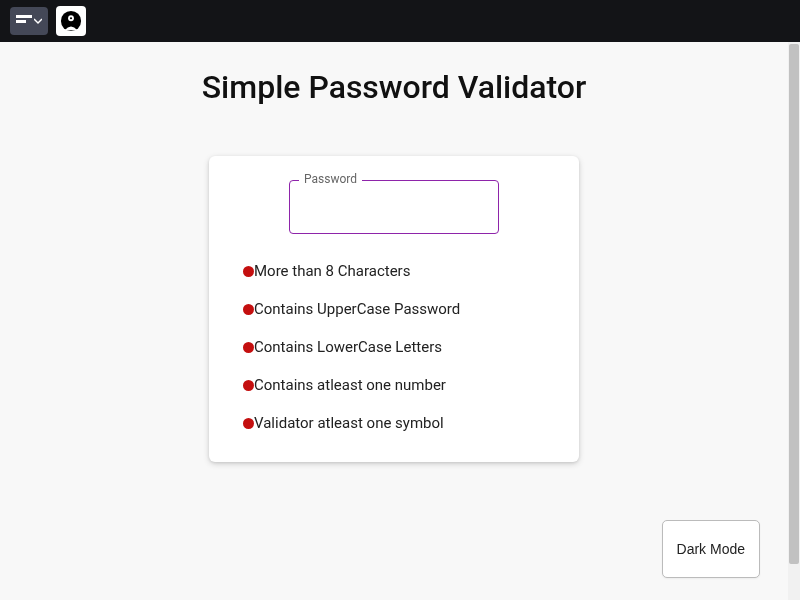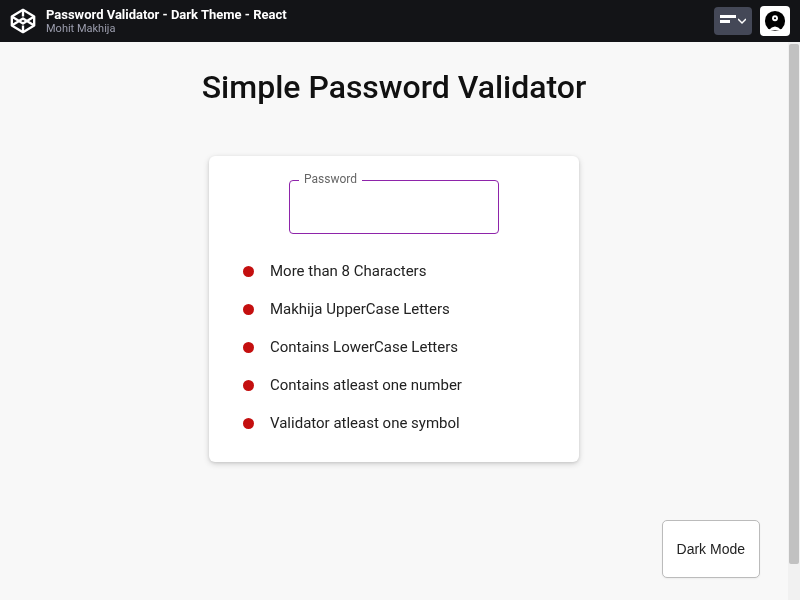--- a/index.html
+++ b/index.html
@@ -152,21 +152,21 @@
     }
     .rules {
       display: flex;
       flex-direction: column;
       gap: 20px;
       padding-left: 10px;
     }
     .rule {
       display: flex;
       align-items: center;
-      gap: 16px;
+      gap: 0;
     }
     .dot {
       width: 11px;
       height: 11px;
       border-radius: 50%;
       background: #c40f0f;
       flex-shrink: 0;
     }
     .rule-text {
       font-size: 15px;
@@ -183,32 +183,20 @@
       font-size: 14px;
       color: #222;
       cursor: pointer;
       box-shadow: 0 1px 2px rgba(0,0,0,0.05);
     }
   </style>
 </head>
 <body>
 
 <div class="topbar">
-  <div class="topbar-left">
-    <div class="codepen-logo">
-      <svg viewBox="0 0 100 100" stroke="#fff" fill="none" stroke-width="9" stroke-linejoin="round">
-        <path d="M50 7 L93 33 L93 67 L50 93 L7 67 L7 33 Z"></path>
-        <path d="M50 7 L50 33 M93 33 L50 60 L7 33 M7 67 L50 40 L93 67 M50 93 L50 67"></path>
-      </svg>
-    </div>
-    <div class="title-block">
-      <div class="pen-title">Password Validator - Dark Theme - React</div>
-      <div class="pen-author">Mohit Makhija</div>
-    </div>
-  </div>
   <div class="topbar-right">
     <button class="topbar-btn">
       <svg width="16" height="12" viewBox="0 0 16 12">
           <rect x="0" y="0" width="16" height="3" fill="#fff"></rect>
           <rect x="0" y="5" width="10" height="3" fill="#fff"></rect>
         </svg>
       <svg width="8" height="8" viewBox="0 0 8 8">
           <path d="M0 2 L4 6 L8 2" stroke="#fff" stroke-width="1.5" fill="none"></path>
         </svg>
     </button>
@@ -232,21 +220,21 @@
       <input type="text" class="password-input" value="" style="">
     </div>
 
     <div class="rules">
       <div class="rule">
         <span class="dot"></span>
         <span class="rule-text">More than 8 Characters</span>
       </div>
       <div class="rule">
         <span class="dot"></span>
-        <span class="rule-text">Makhija UpperCase Letters</span>
+        <span class="rule-text">Contains UpperCase Password</span>
       </div>
       <div class="rule">
         <span class="dot"></span>
         <span class="rule-text">Contains LowerCase Letters</span>
       </div>
       <div class="rule">
         <span class="dot"></span>
         <span class="rule-text">Contains atleast one number</span>
       </div>
       <div class="rule">

